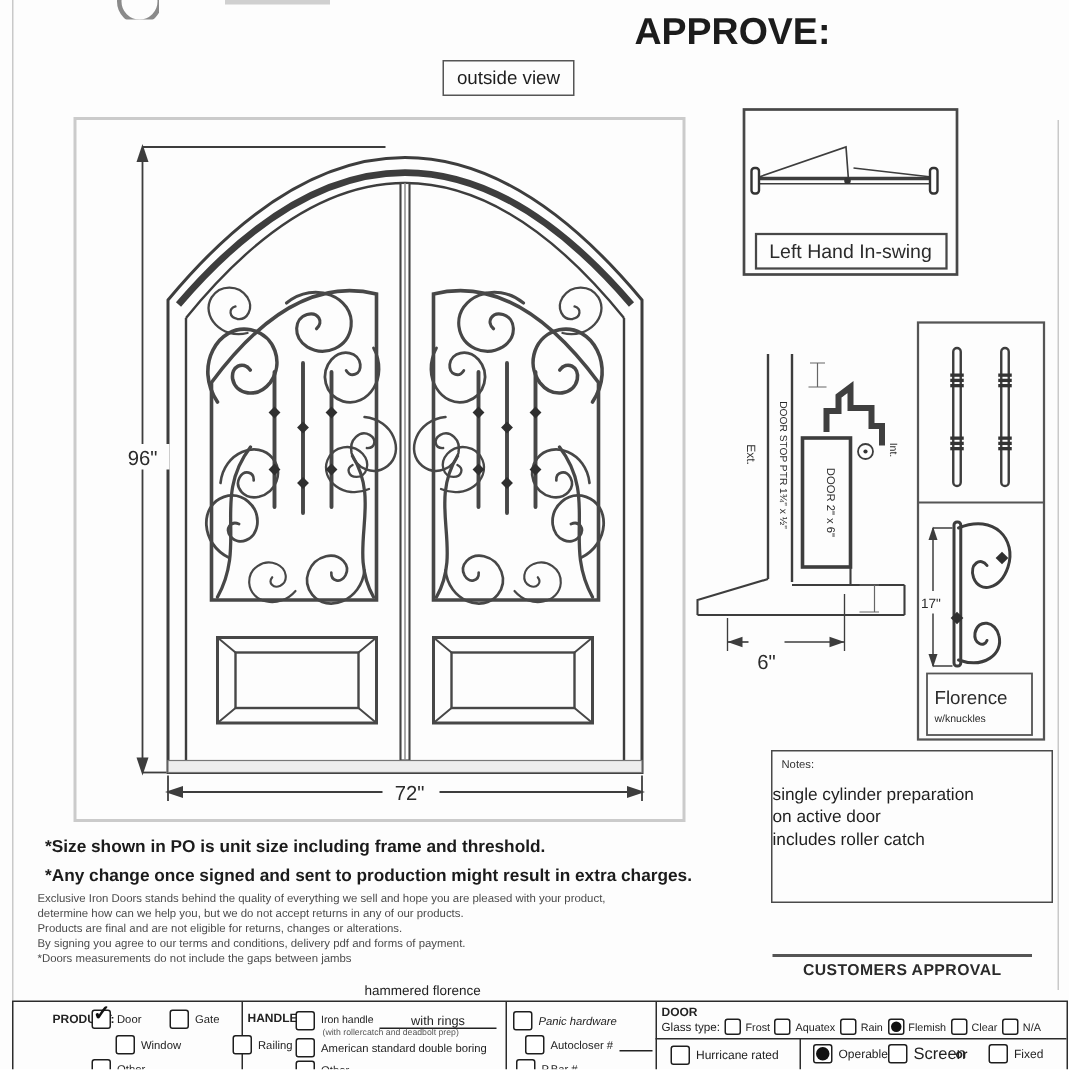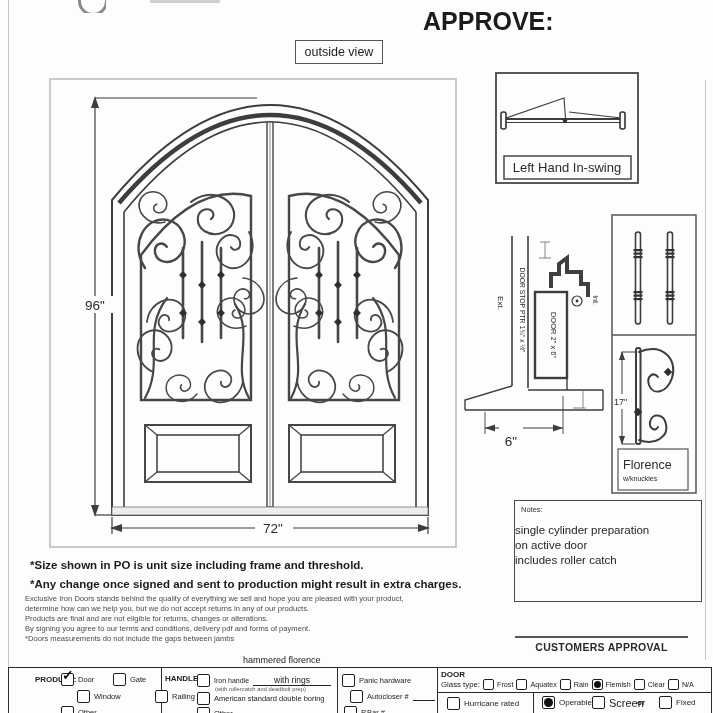--- a/index.html
+++ b/index.html
@@ -294,21 +294,21 @@
     <div class="fitem" style="left:188px;top:24px;">
       <span class="cb"></span>
       <span>American standard double boring</span>
     </div>
     <div class="fitem" style="left:188px;top:39px;">
       <span class="cb"></span>
       <span>Other</span>
       <span class="ulshort" style="width:90px;"></span>
     </div>
 
-    <div class="fitem" style="left:333px;top:6px;">
+    <div class="fitem" style="left:333px;top:6px;font-style:italic;">
       <span class="cb"></span>
       <span>Panic hardware</span>
     </div>
     <div class="fitem" style="left:341px;top:22px;">
       <span class="cb"></span>
       <span>Autocloser #</span>
       <span class="ulshort"></span>
     </div>
     <div class="fitem" style="left:335px;top:38px;">
       <span class="cb"></span>

